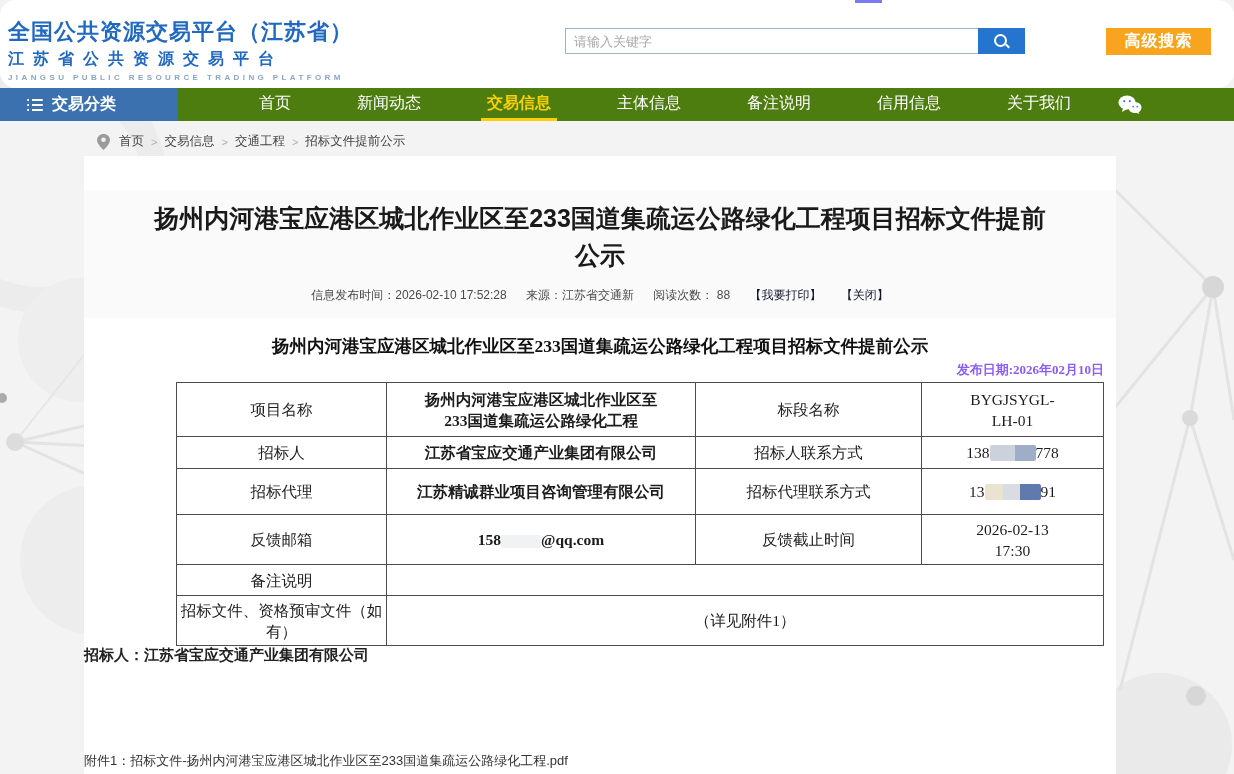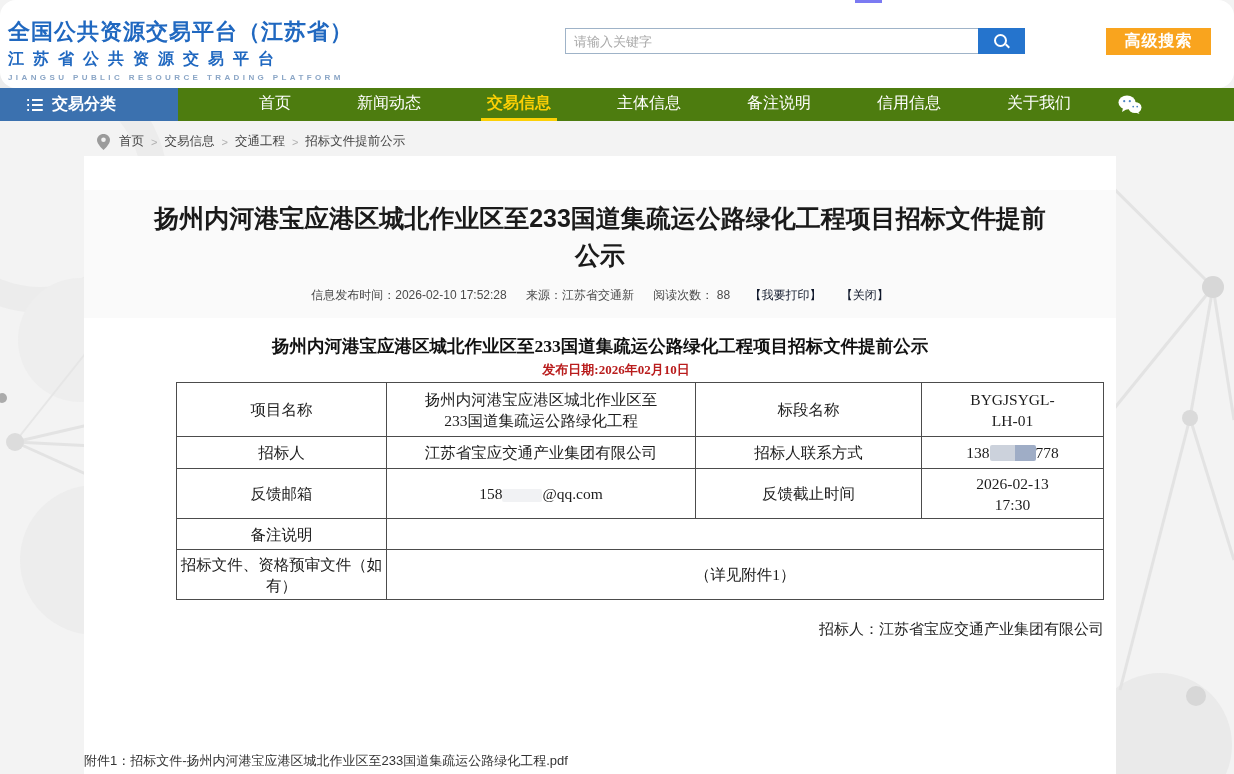--- a/index.html
+++ b/index.html
@@ -59,36 +59,36 @@
   .panel-top { height:34px; background:#fff; }
   .title-sec { background:#fafafa; padding:10px 0 14px 0; }
   .title-sec h1 { max-width:905px; margin:0 auto; text-align:center; font-size:25px; line-height:37px;
     color:#1a1a1a; font-weight:bold; font-family:"Liberation Sans","DejaVu Sans",sans-serif; }
   .meta { margin-top:13px; text-align:center; font-size:12px; color:#4a4a4a; }
   .meta .gap { display:inline-block; width:16px; }
   .meta a { color:#0f172a; text-decoration:none; cursor:pointer; }
 
   .doc { background:#fff; padding-top:16px; font-family:"Liberation Serif","DejaVu Serif",serif; }
   .doc h2 { text-align:center; font-size:17.5px; color:#111; font-weight:bold; }
-  .dateline { width:1020px; text-align:center; font-size:13px; font-weight:bold; color:#b91c1c; margin-top:3px;margin-left:22px; }
+  .dateline { width:1020px; text-align:right; font-size:13px; font-weight:bold; color:#8b5cf6; margin-top:3px; }
 
   table { border-collapse:collapse; margin-left:92px; margin-top:3px; table-layout:fixed; width:927px; }
   td { border:1px solid #4c4c4c; text-align:center; vertical-align:middle;
     font-size:15.5px; color:#1c1c1c; line-height:21px; }
   col.c1 { width:210px; } col.c2 { width:309px; } col.c3 { width:226px; } col.c4 { width:182px; }
-  td.v2 { padding:2px 29px; }
+  td.v2 { padding:2px 29px;font-weight:bold; }
   tr.r1 { height:54px; } tr.r2 { height:32px; } tr.r3 { height:46px; }
   tr.r4 { height:50px;margin-left:16px; } tr.r5 { height:31px; } tr.r6 { height:50px; }
   .narrow { display:inline-block; width:88px; }
   .redact { display:inline-block; height:16px; vertical-align:-3px; border-radius:2px; }
   .redact.ph1 { width:46px; background:linear-gradient(to right,#ccd2dc 0 55%,#9fadc6 55% 100%); }
   .redact.ph2 { width:56px; background:linear-gradient(to right,#eae3d0 0 32%,#d9dde3 32% 62%,#5f7bad 62% 100%); }
   .redact.em  { width:40px; height:13px; background:#f1f2f4; }
 
-  .signature { width:1020px; text-align:right; font-size:15px; font-weight:normal; color:#222; margin-top:20px; }
+  .signature { width:1020px; font-size:15px; font-weight:bold; color:#222; }
   .attachment { position:absolute; left:0; top:596px; font-size:13px; color:#333;
     font-family:"Liberation Sans","DejaVu Sans",sans-serif; cursor:pointer; }
 </style>
 </head>
 <body>
 
 <svg class="bg" width="1234" height="774">
   <circle cx="40" cy="185" r="115" fill="none" stroke="#ececec" stroke-width="26"></circle>
   <circle cx="80" cy="340" r="62" fill="#eeeeee"></circle>
   <circle cx="95" cy="560" r="75" fill="#ededed"></circle>
@@ -205,20 +205,26 @@
         <td class="v2">扬州内河港宝应港区城北作业区至233国道集疏运公路绿化工程</td>
         <td>标段名称</td>
         <td><span class="narrow">BYGJSYGL-LH-01</span></td>
       </tr>
       <tr class="r2">
         <td>招标人</td>
         <td class="v2">江苏省宝应交通产业集团有限公司</td>
         <td>招标人联系方式</td>
         <td><span>138</span><span class="redact ph1"></span><span>778</span></td>
       </tr>
+      <tr class="r3">
+        <td>招标代理</td>
+        <td class="v2">江苏精诚群业项目咨询管理有限公司</td>
+        <td>招标代理联系方式</td>
+        <td><span>13</span><span class="redact ph2"></span><span>91</span></td>
+      </tr>
       <tr class="r4">
         <td>反馈邮箱</td>
         <td class="v2"><span>158</span><span class="redact em"></span><span>@qq.com</span></td>
         <td>反馈截止时间</td>
         <td><span class="narrow">2026-02-13 17:30</span></td>
       </tr>
       <tr class="r5">
         <td>备注说明</td>
         <td colspan="3"></td>
       </tr>

